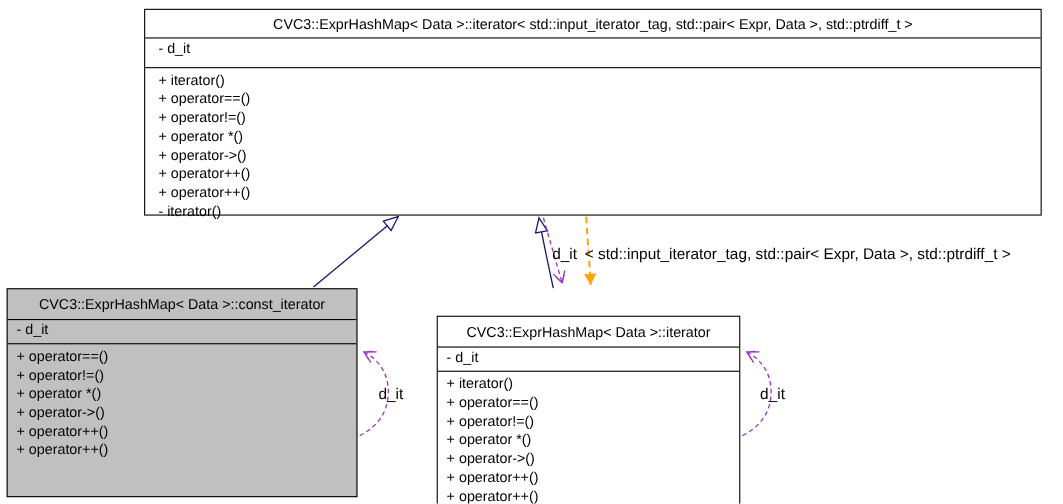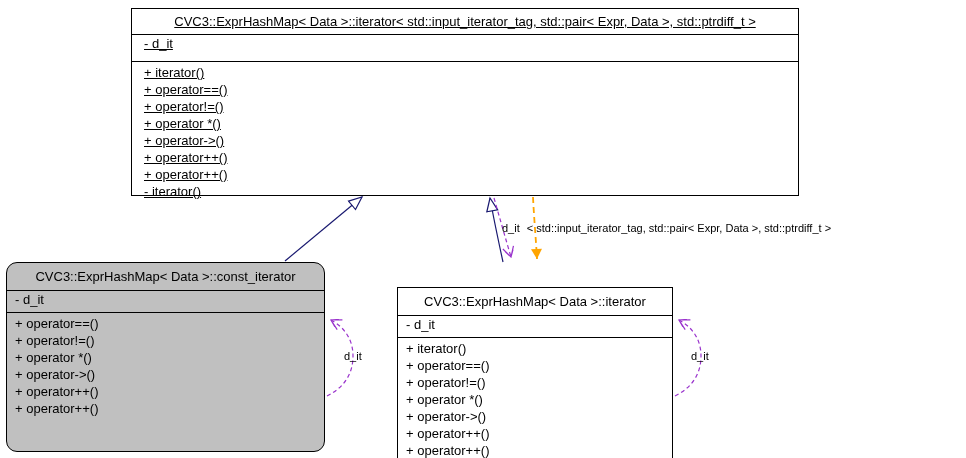--- a/index.html
+++ b/index.html
@@ -18,21 +18,20 @@
   .uml-node {
     position: absolute;
     border: 1px solid #000000;
     background: #ffffff;
     box-sizing: border-box;
     font-size: 13px;
     color: #000000;
   }
   .uml-node.highlighted {
     background: #c0c0c0;
-    border-radius: 11px;
   }
   .node-title {
     display: flex;
     align-items: center;
     justify-content: center;
     border-bottom: 1px solid #000000;
     white-space: nowrap;
     overflow: hidden;
     font-size: 13px;
   }
@@ -44,21 +43,21 @@
     justify-content: flex-start;
   }
   .node-methods {
     padding: 2px 8px 0 8px;
   }
   .member-line {
     line-height: 17px;
     white-space: nowrap;
   }
   
-  #node-base { left: 131px; top: 8px; width: 668px; height: 188px; text-decoration: underline; }
+  #node-base { left: 131px; top: 8px; width: 816px; height: 188px; }
   #node-base .node-title   { height: 25px; }
   #node-base .node-attrs   { height: 26px; }
   #node-base .node-methods { padding-left: 12px; }
   #node-base .node-attrs   { padding-left: 12px; }
   
   #node-const { left: 6px;   top: 262px; width: 319px; height: 190px; }
   #node-iter  { left: 397px; top: 262px; width: 276px; height: 190px; margin-top: 25px; }
   #node-const .node-title, #node-iter .node-title { height: 27px; }
   #node-const .node-attrs, #node-iter .node-attrs { height: 21px; }
   .member-line { font-size: 13px; }
@@ -67,21 +66,21 @@
     position: absolute;
     left: 0; top: 0;
     width: 966px;
     height: 458px;
     pointer-events: none;
   }
   .edge { fill: none; }
 
   .edge-label {
     position: absolute;
-    font-size: 11px;
+    font-size: 14px;
     color: #000000;
     white-space: nowrap;
   }
   #edge-label-mid { left: 502px; top: 222px; }
   #edge-label-mid .lbl-gap { margin-right: 7px; }
   #edge-label-const-loop { left: 344px; top: 350px; }
   #edge-label-iter-loop  { left: 691px; top: 350px; }
 </style>
 </head>
 <body>

